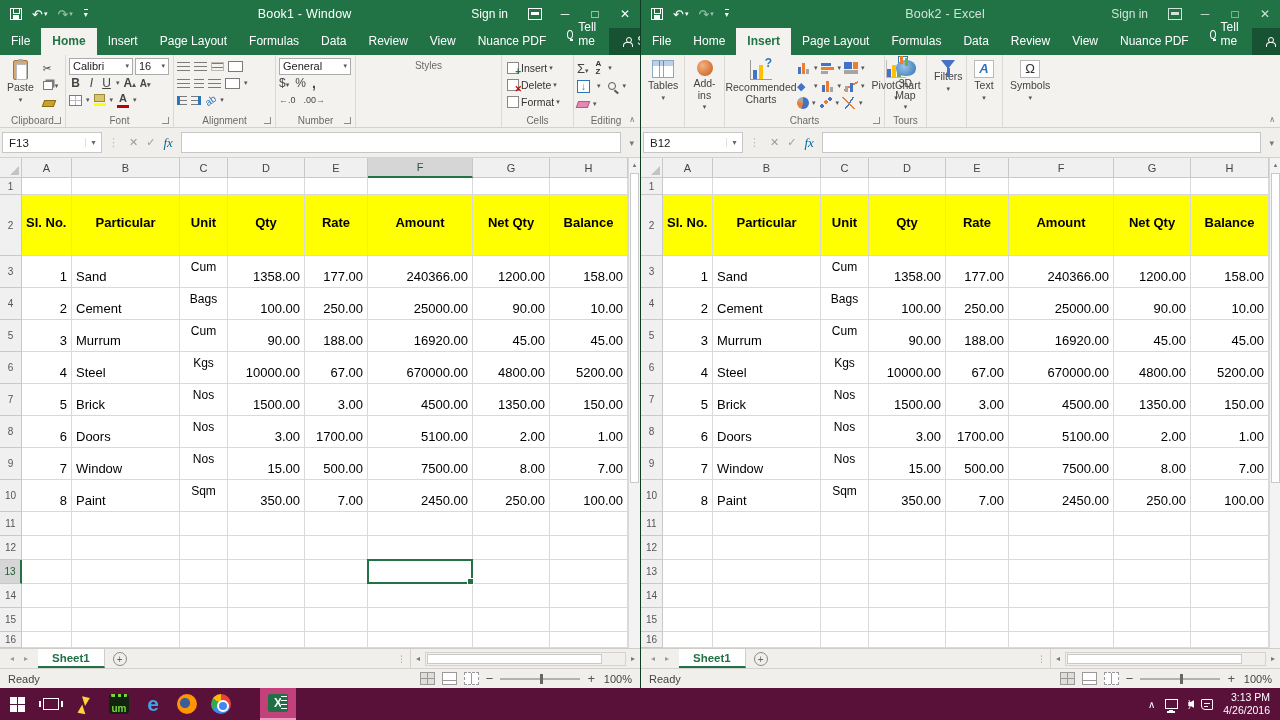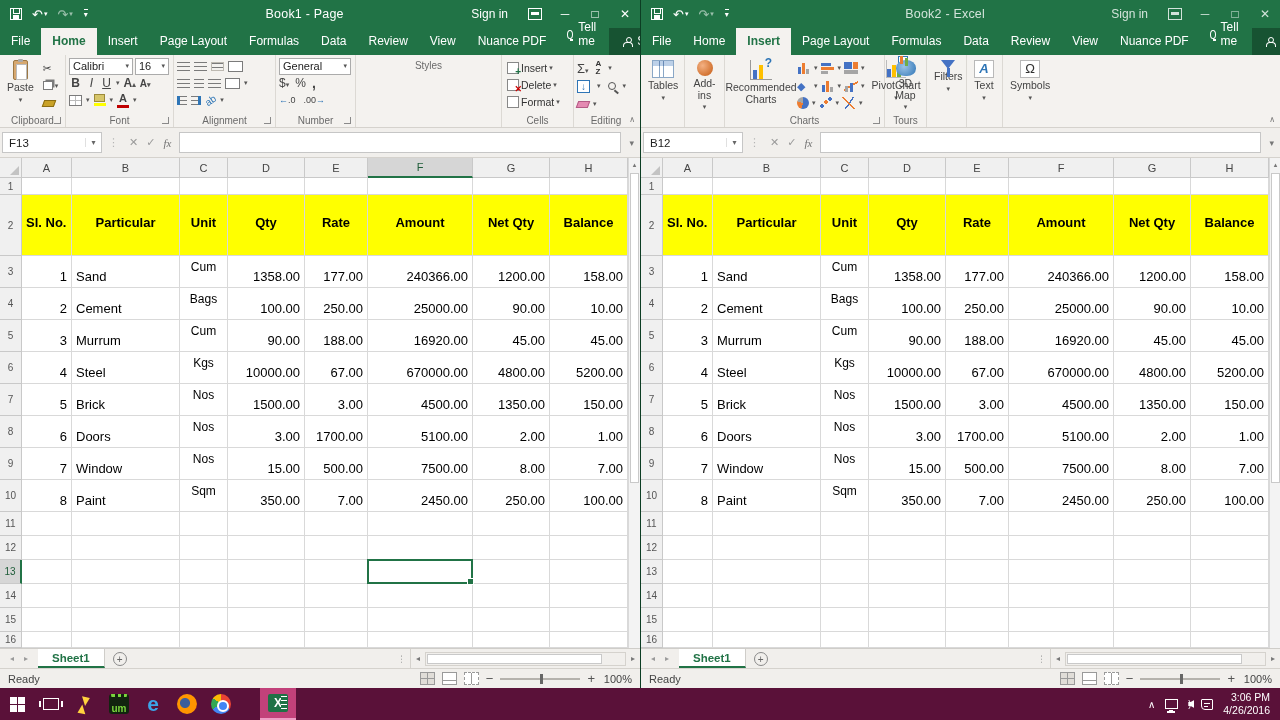--- a/index.html
+++ b/index.html
@@ -104,21 +104,21 @@
   .delic::after { content:"\2715"; position:absolute; right:-4px; bottom:-4px; color:#c00; font-weight:bold; font-size:9px; }
   .fmtic { width:12px; height:12px; border:1px solid #888; background:linear-gradient(#fff 0 0), linear-gradient(#888 0 0) 0 4px/100% 1px no-repeat; }
 
   
   .fbar { height:30px; background:#f1efec; border-bottom:1px solid #d5d2cd; display:flex; align-items:center; padding:4px 2px 4px 2px; gap:4px; flex:0 0 auto; }
   .namebox { width:100px; height:21px; background:#fff; border:1px solid #c6c6c6; display:flex; align-items:center; font-size:11.5px; color:#222; }
   .namebox .nval { flex:1; padding-left:6px; }
   .namebox .ncar { width:16px; text-align:center; color:#666; font-size:8px; border-left:1px solid #e0e0e0; }
   .fsep { color:#b5b5b5; font-size:11px; padding:0 2px; }
   .fbtns { display:flex; gap:8px; align-items:center; color:#9a9a9a; font-size:11px; padding:0 4px; }
-  .fx { font-style:italic; font-family:"Liberation Serif", serif; color:#737373; font-size:11px; }
+  .fx { font-style:italic; font-family:"Liberation Serif", serif; color:#0369a1; font-size:13px; }
   .finput { flex:1; height:21px; background:#fff; border:1px solid #c6c6c6; }
   .fexp { color:#777; font-size:9px; padding:0 4px; }
 
   
   .sheetarea { flex:1; display:flex; overflow:hidden; background:#fff; }
   .gridcol { width:628px; position:relative; }
   .hdrrow { display:flex; height:20px; }
   .cornercell { width:22px; background:#f0f0f0; border-right:1px solid #c9c9c9; border-bottom:1px solid #c9c9c9; position:relative; }
   .cornercell::after { content:""; position:absolute; right:2px; bottom:2px; border-left:9px solid transparent; border-bottom:9px solid #c3c3c3; }
   .colhdr { background:#f0f0f0; border-right:1px solid #c9c9c9; border-bottom:1px solid #c9c9c9; display:flex; align-items:center; justify-content:center; font-size:11px; color:#444; }
@@ -205,21 +205,21 @@
               <span class="tiny">▾</span>
             </span>
           <span class="qbtn dim">
               <span>↷</span>
               <span class="tiny">▾</span>
             </span>
           <span class="qbtn">
               <span class="tiny" style="border-top:1px solid #fff; font-size:8px;">▾</span>
             </span>
         </div>
-        <div class="wtitle">Book1 - Page</div>
+        <div class="wtitle">Book1 - Window</div>
         <div class="titlebtns">
           <span class="signin">Sign in</span>
           <span class="tbtn">
               <span class="ribopt"></span>
             </span>
           <span class="tbtn">
               <span>─</span>
             </span>
           <span class="tbtn">
               <span>□</span>
@@ -1127,18 +1127,18 @@
           <span class="netic"></span>
         </span>
       <span class="trayic">
           <span class="spk"></span>
           <span class="spkwave">)</span>
         </span>
       <span class="trayic">
           <span class="actic"></span>
         </span>
       <span class="clock">
-        <div>3:06 PM</div>
+        <div>3:13 PM</div>
         <div>4/26/2016</div>
       </span>
     </span>
   </div>
 </div>
 
 </body></html>

